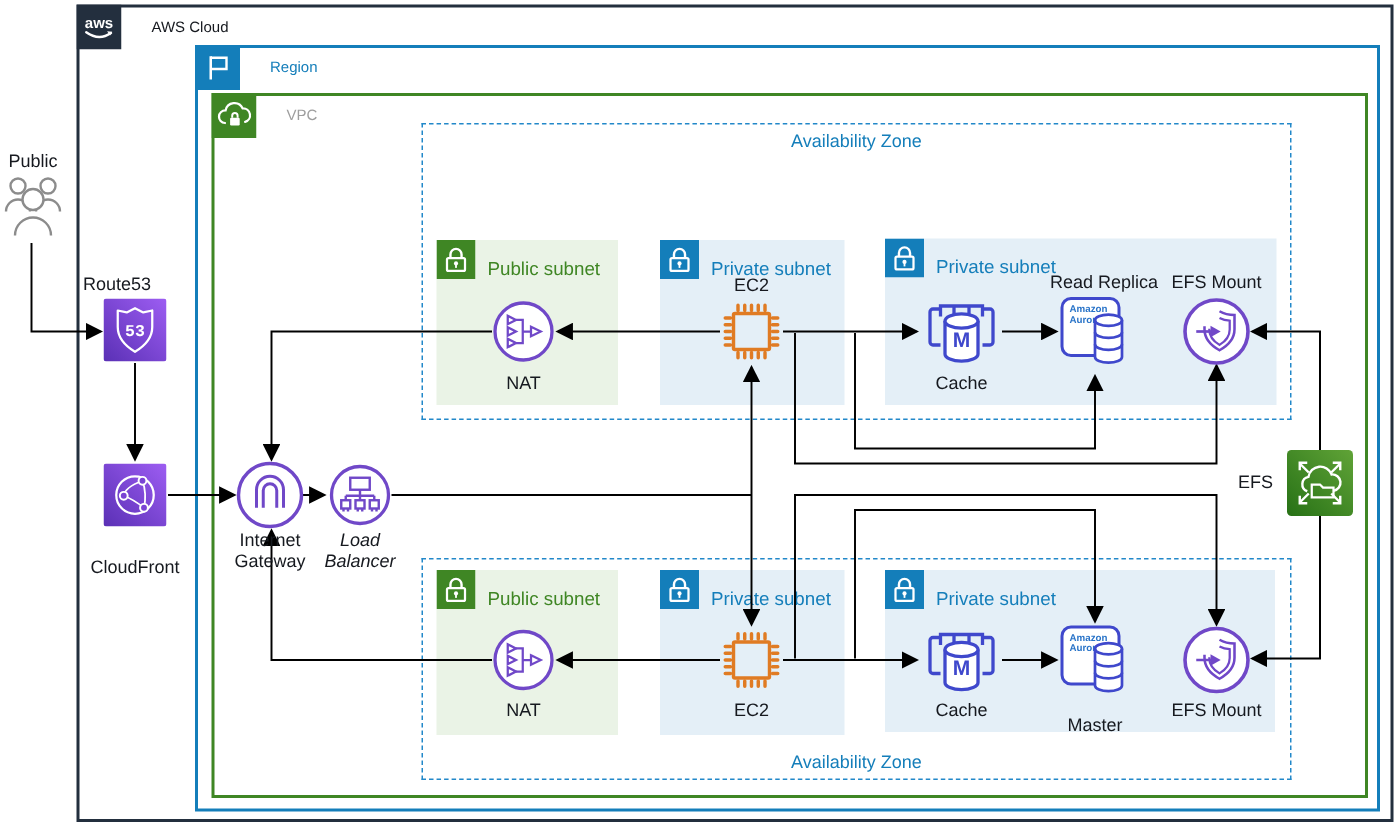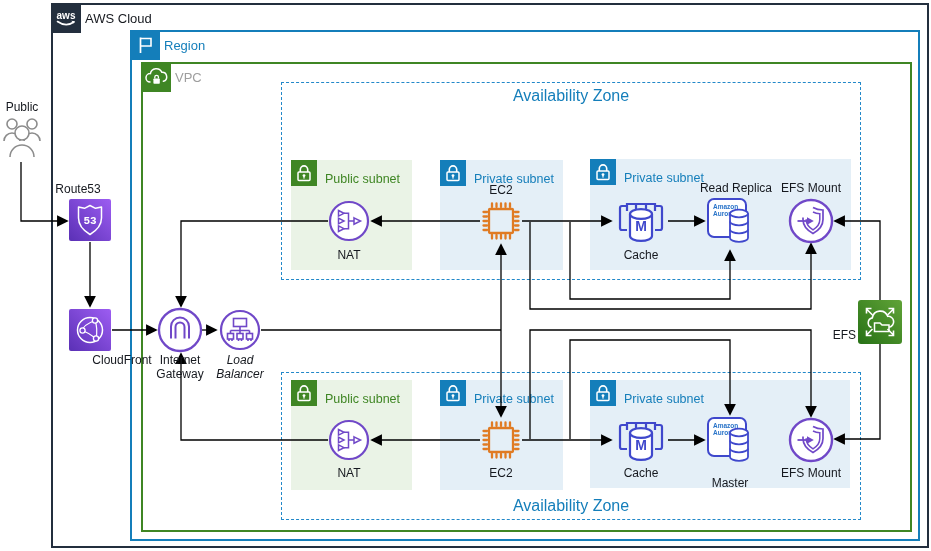--- a/index.html
+++ b/index.html
@@ -1,27 +1,27 @@
 <!DOCTYPE html>
 <html><head>
 <meta charset="utf-8">
 <style>
   html,body{margin:0;padding:0;background:#fff;}
   .canvas{position:relative;width:931px;height:551px;background:#fff;overflow:hidden;
           font-family:"Liberation Sans",sans-serif;color:#16191F;}
   .frame{position:absolute;box-sizing:border-box;}
   .frame-header{position:absolute;top:-2px;left:-2px;display:flex;align-items:center;z-index:4;}
-  .frame-header .flabel{margin-left:4px;font-size:13px;white-space:nowrap;}
+  .frame-header .flabel{margin-left:20px;font-size:10px;white-space:nowrap;}
   .aws-cloud{left:51px;top:3px;width:878px;height:545px;border:2px solid #232F3E;z-index:0;}
   .region{left:130px;top:30px;width:790px;height:511px;border:2px solid #147EBA;z-index:0;}
   .vpc{left:141px;top:62px;width:771px;height:470px;border:2px solid #3F8624;z-index:0;}
   .az{position:absolute;box-sizing:border-box;border:1.6px dashed #2288C9;z-index:1;}
   .az1{left:281px;top:82px;width:580px;height:198px;}
   .az2{left:281px;top:372px;width:580px;height:148px;}
-  .az-label{position:absolute;width:100%;text-align:center;color:#147EBA;font-size:16px;}
+  .az-label{position:absolute;width:100%;text-align:center;color:#147EBA;font-size:12px;}
   .subnet{position:absolute;z-index:1;}
   .subnet.pub{background:#EAF3E6;}
   .subnet.priv{background:#E4EFF7;}
   .subnet-header{position:absolute;top:0;left:0;display:flex;align-items:flex-end;}
   .subnet-header .slabel{margin-left:8px;font-size:12.5px;white-space:nowrap;}
   .slabel.green{color:#3F8624;}
   .slabel.blue{color:#147EBA;}
   .lines{position:absolute;left:0;top:0;z-index:2;}
   .node{position:absolute;z-index:3;}
   .nlabel{position:absolute;z-index:3;font-size:12px;text-align:center;line-height:1.18;color:#16191F;}
@@ -222,21 +222,21 @@
           </linearGradient>
         </defs>
       <rect width="42" height="42" rx="2" fill="url(#gcf)"></rect>
       <circle cx="21" cy="21" r="12.5" stroke="#fff" stroke-width="1.5" fill="none"></circle>
       <path d="M26 11.5 Q14 16 13.5 21.5 M13.5 21.5 Q20 24 27 29.5 M26 11.5 Q29 20 27 29.5" stroke="#fff" stroke-width="1.2" fill="none"></path>
       <circle cx="26" cy="11.5" r="2.6" stroke="#fff" stroke-width="1.3" fill="#7a44d4"></circle>
       <circle cx="13.5" cy="21.5" r="2.6" stroke="#fff" stroke-width="1.3" fill="#7a44d4"></circle>
       <circle cx="27" cy="29.5" r="2.6" stroke="#fff" stroke-width="1.3" fill="#7a44d4"></circle>
     </svg>
   </div>
-  <div class="nlabel" style="left:53px;top:353px;width:74px;margin-left:32px;">CloudFront</div>
+  <div class="nlabel" style="left:53px;top:371px;width:74px;">CloudFront</div>
 
   <div class="node" style="left:157px;top:307px;">
     <svg width="46" height="46" viewBox="0 0 46 46">
       <circle cx="23" cy="23" r="21" fill="#fff" stroke="#7048C8" stroke-width="2.3"></circle>
       <path d="M14 31.5 V19.5 a9 9 0 0 1 18 0 V31.5" stroke="#7048C8" stroke-width="2" fill="none"></path>
       <path d="M18.5 31.5 V20 a4.5 4.5 0 0 1 9 0 V31.5" stroke="#7048C8" stroke-width="2" fill="none"></path>
     </svg>
   </div>
   <div class="nlabel" style="left:148px;top:353px;width:64px;">Internet Gateway</div>
 
@@ -370,21 +370,21 @@
     <svg width="46" height="46" viewBox="0 0 46 46">
       <circle cx="23" cy="23" r="21" fill="#fff" stroke="#7048C8" stroke-width="2.4"></circle>
       <path d="M25 9.5 c3.5 2 7.5 2.5 10 2.5 v9.5 c0 7.5 -5.5 11.5 -10 14 c-4.5 -2.5 -10 -6.5 -10 -14 v-2" stroke="#7048C8" stroke-width="1.7" fill="none"></path>
       <path d="M25 14 c2.5 1.3 5 1.7 6.8 1.8 v5.8 c0 5.5 -3.8 8.5 -6.8 10.3 c-3 -1.8 -6.8 -4.8 -6.8 -10.3 v-0.4" stroke="#7048C8" stroke-width="1.5" fill="none"></path>
       <path d="M9.5 23 H20" stroke="#7048C8" stroke-width="1.8"></path>
       <path d="M19 19.2 l6.8 3.8 -6.8 3.8 z" fill="#7048C8"></path>
     </svg>
   </div>
   <div class="nlabel" style="left:776px;top:466px;width:70px;">EFS Mount</div>
 
-  <div class="nlabel" style="left:818px;top:328px;width:38px;text-align:right;">EFS</div>
+  <div class="nlabel" style="left:818px;top:314px;width:38px;text-align:center;">EFS</div>
   <div class="node" style="left:858px;top:300px;">
     <svg width="44" height="44" viewBox="0 0 44 44">
       <defs>
           <linearGradient id="gefs" x1="0" y1="1" x2="1" y2="0">
         <stop offset="0" stop-color="#277116"></stop>
             <stop offset="1" stop-color="#60A337"></stop>
           </linearGradient>
         </defs>
       <rect width="44" height="44" rx="3" fill="url(#gefs)"></rect>
       <g stroke="#fff" stroke-width="1.6" fill="none">

